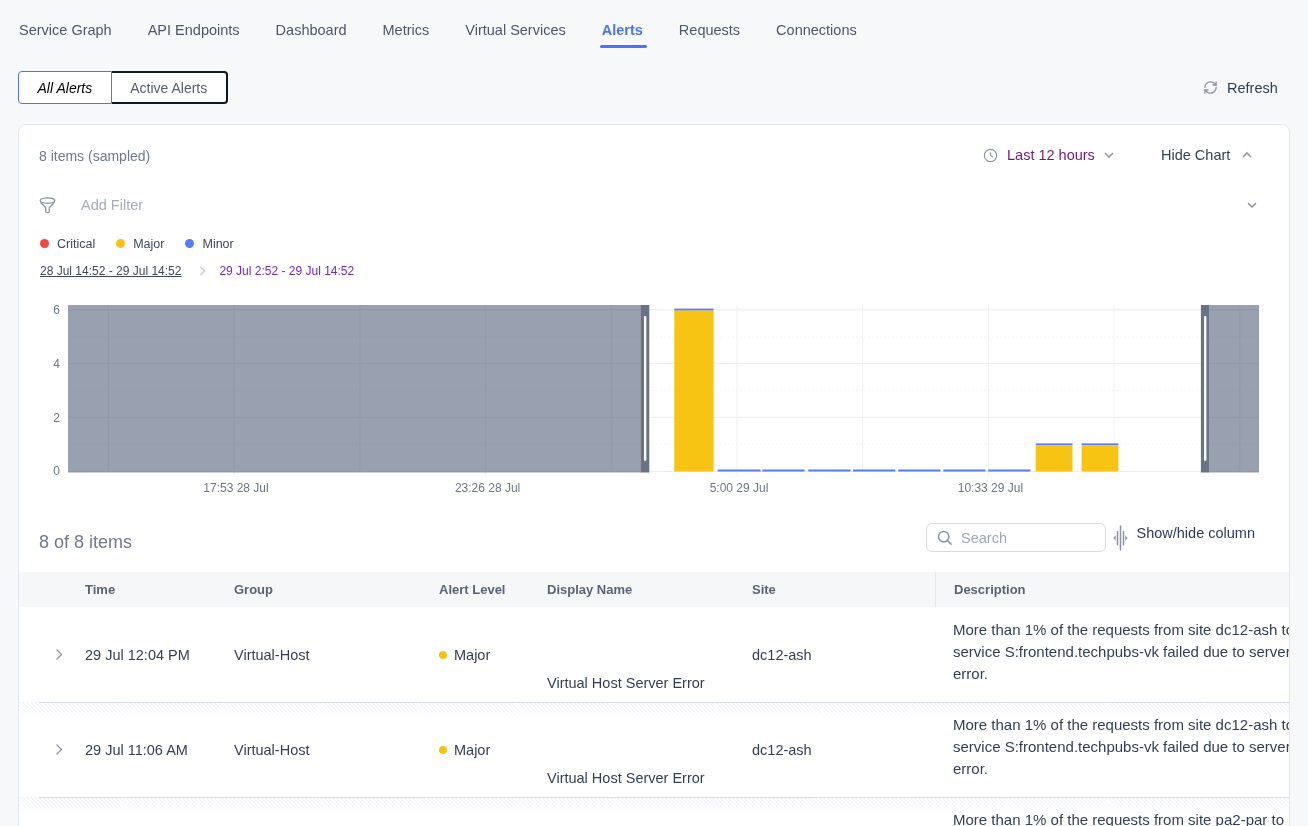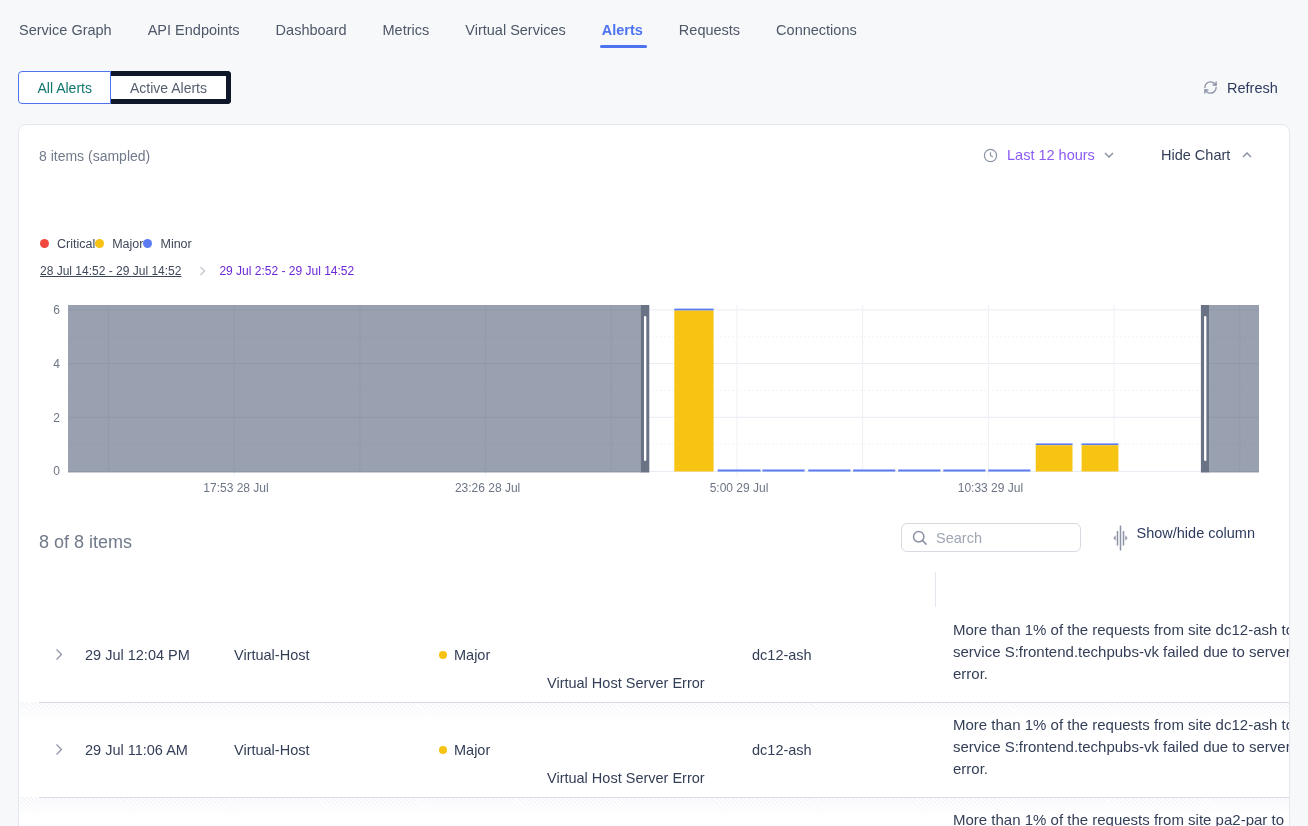--- a/index.html
+++ b/index.html
@@ -8,52 +8,52 @@
 .abs { position:absolute; }
 
 
 .nav { position:absolute; left:19px; top:6px; height:48px; display:flex; align-items:center; }
 .nav a { color:#4e5768; font-size:14.5px; text-decoration:none; margin-right:36px; position:relative; }
 .nav a.active { color:#4d73f1; font-weight:700; }
 .nav a.active:after { content:""; position:absolute; left:-2px; right:-4px; bottom:-10px; height:3px; background:#4d73f1; border-radius:2px; }
 
 
 .btngrp { position:absolute; left:18px; top:71px; height:33px; display:flex; }
-.btn { background:#fff; font-size:14px; display:flex; align-items:center; padding:0 18.5px; border:5px solid #0f172a; color:#565e6f; }
-.btn.sel { border:1px solid #4d73f1; color:#0f766e; border-radius:4px 0 0 4px; z-index:2; }
+.btn { background:#fff; font-size:14px; display:flex; align-items:center; padding:0 18.5px; border:2px solid #0f172a; color:#565e6f; }
+.btn.sel { border:1px solid #4d73f1; color:#000000; border-radius:4px 0 0 4px; z-index:2;font-style:italic; }
 .btn.uns { border-left:none; border-radius:0 4px 4px 0; }
 
 .refresh { position:absolute; left:1203px; top:71px; height:33px; display:flex; align-items:center; color:#2e3b5e; font-size:14.5px;justify-content:flex-end; }
 .refresh svg { margin-right:9px; }
 
 
 .card { position:absolute; left:18px; top:124px; width:1272px; height:740px; background:#fff; border:1px solid #e4e7ed; border-radius:8px 8px 0 0; overflow:hidden; }
 
 .itemsline { position:absolute; left:20px; top:23px; font-size:14px; color:#717a8a; }
-.tsel { position:absolute; top:22px; left:964px; display:flex; align-items:center; color:#8b5cf6; font-size:14.5px; }
+.tsel { position:absolute; top:22px; left:964px; display:flex; align-items:center; color:#701a75; font-size:14.5px; }
 .tsel svg { margin-right:9px; }
 .tsel .chev { margin-left:9px; }
 .hidechart { position:absolute; top:22px; left:1142px; display:flex; align-items:center; color:#333e57; font-size:14.5px; }
 .hidechart svg { margin-left:12px; }
 
 .filterrow { position:absolute; left:20px; top:66px; height:28px; right:20px; display:flex; align-items:center; }
 .filterrow .ph { color:#a4abb9; font-size:14.5px; margin-left:25px; }
 .filterrow .rchev { position:absolute; right:12px; }
 
 .legend { position:absolute; left:21px; top:112px; height:13px; display:flex; align-items:center; font-size:12.5px; color:#3f4859; }
 .dot { width:9px; height:9px; border-radius:50%; display:inline-block; margin-right:8px; }
-.legend span.lbl { }
+.legend span.lbl { margin-right:21px; }
 
 .bcrumb { position:absolute; left:21px; top:139px; height:14px; display:flex; align-items:center; font-size:12px; }
 .bcrumb .lnk { color:#3f4859; text-decoration:underline; }
 .bcrumb .sep { margin:0 13px 0 18px; }
 .bcrumb .cur { color:#6d28d9; }
 
 .below { position:absolute; left:20px; top:407px; font-size:18px; color:#717a8a; }
-.search { position:absolute; left:882px; top:398px; width:180px; height:29px; border:1px solid #d7dbe1; border-radius:6px; background:#fff; display:flex; align-items:center; padding:0 10px; }
+.search { position:absolute; left:907px; top:398px; width:180px; height:29px; border:1px solid #d7dbe1; border-radius:6px; background:#fff; display:flex; align-items:center; padding:0 10px; }
 .search span { color:#9fa6b4; font-size:14.5px; margin-left:8px; }
 .showhide { position:absolute; right:34px; top:400px; display:flex; align-items:flex-start; color:#2e3b5e; font-size:14.5px; }
 .showhide svg { margin-right:9px; }
 
 
 .thead { position:absolute; left:0; top:447px; width:1272px; height:35px; background:#f6f7f9; font-size:13px; font-weight:700; color:#5a6376; }
 .thead div { position:absolute; top:10px; }
 .vline { position:absolute; left:916px; top:447px; bottom:0; width:1px; background:#e4e7ed; }
 .row { position:absolute; left:0; width:1272px; height:96px; font-size:14.5px; color:#333e57;
   background:linear-gradient(rgba(255,255,255,0),#ffffff 20px), repeating-linear-gradient(45deg,#f3f4f9 0 1.4px,#ffffff 1.4px 2.8px); }
@@ -108,20 +108,30 @@
         <path d="M1 1 L5 5 L9 1"></path>
       </svg>
   </div>
   <div class="hidechart">
     Hide Chart
     <svg width="10" height="6" viewBox="0 0 10 6" fill="none" stroke="#8b93a5" stroke-width="1.5">
         <path d="M1 5 L5 1 L9 5"></path>
       </svg>
   </div>
 
+  <div class="filterrow">
+    <svg width="17" height="17" viewBox="0 0 17 17" fill="none" stroke="#8a92a6" stroke-width="1.3">
+      <ellipse cx="8.5" cy="3.6" rx="7.3" ry="2.7"></ellipse>
+      <path d="M1.6 5.2 L6.7 10.8 L6.7 14.2 Q6.7 15.7 8.5 15.7 Q10.3 15.7 10.3 14.2 L10.3 10.8 L15.4 5.2"></path>
+    </svg>
+    <span class="ph">Add Filter</span>
+    <svg class="rchev" width="10" height="6" viewBox="0 0 10 6" fill="none" stroke="#8b93a5" stroke-width="1.5">
+        <path d="M1 1 L5 5 L9 1"></path>
+      </svg>
+  </div>
 
   <div class="legend">
     <span class="dot" style="background:#f0483e"></span>
       <span class="lbl">Critical</span>
     <span class="dot" style="background:#f7c212"></span>
       <span class="lbl">Major</span>
     <span class="dot" style="background:#5b7cf0"></span>
       <span class="lbl">Minor</span>
   </div>
 
@@ -214,20 +224,28 @@
           <line x1="4.5" y1="6" x2="4.5" y2="20.5"></line>
           <line x1="7.5" y1="0.5" x2="7.5" y2="25.5"></line>
           <line x1="10.5" y1="6" x2="10.5" y2="20.5"></line>
         </g>
       <path d="M2.7 10.2 L0.4 13 L2.7 15.8 Z" fill="#8b93a5"></path>
       <path d="M12.3 10.2 L14.6 13 L12.3 15.8 Z" fill="#8b93a5"></path>
     </svg>
     Show/hide column
   </div>
 
+  <div class="thead">
+    <div style="left:66px">Time</div>
+    <div style="left:215px">Group</div>
+    <div style="left:420px">Alert Level</div>
+    <div style="left:528px">Display Name</div>
+    <div style="left:733px">Site</div>
+    <div style="left:935px">Description</div>
+  </div>
   <div class="vline"></div>
 
   <div class="row" style="top:482px;background:#fff">
     <svg class="chev" width="8" height="13" viewBox="0 0 8 13" fill="none" stroke="#8d95a6" stroke-width="1.3">
         <path d="M1.5 1.5 L6.5 6.5 L1.5 11.5"></path>
       </svg>
     <div class="c-time">29 Jul 12:04 PM</div>
     <div class="c-group">Virtual-Host</div>
     <div class="c-level"><span class="dot" style="background:#f7c212;width:8px;height:8px"></span>Major</div>
     <div class="c-name">Virtual Host Server Error</div>

